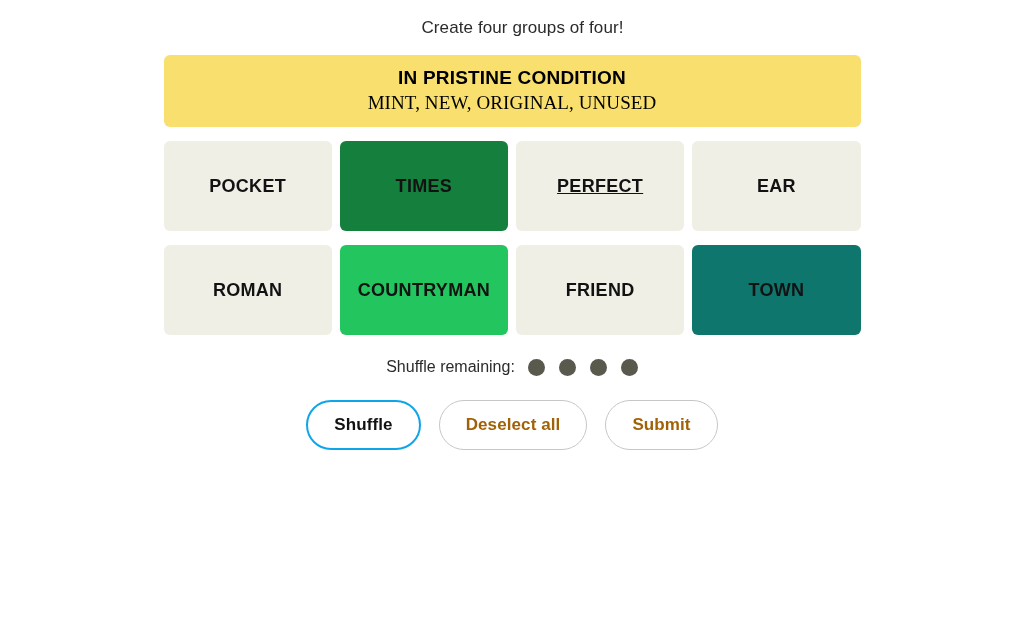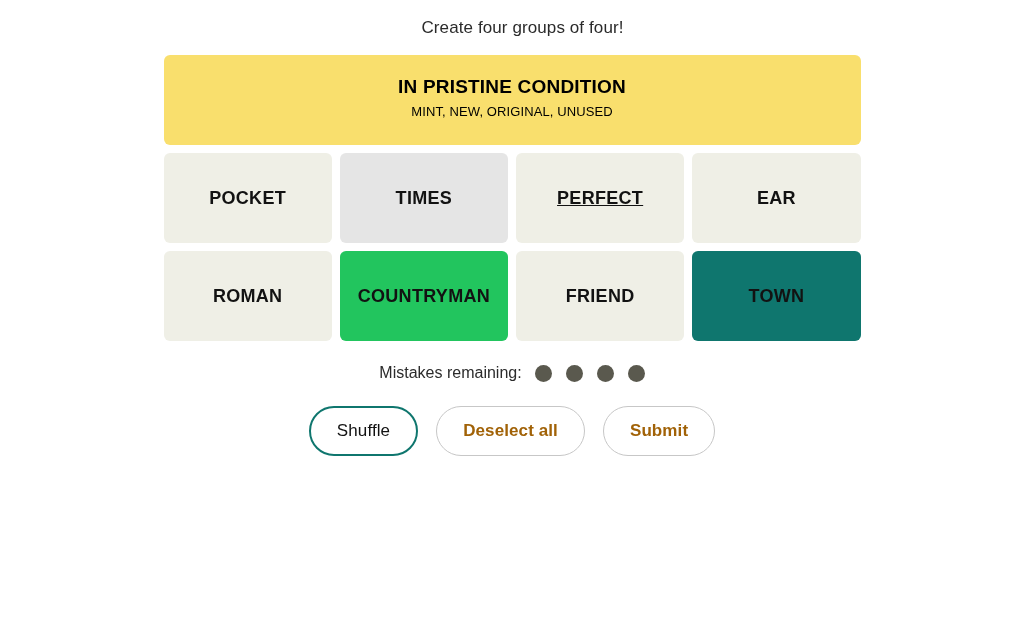--- a/index.html
+++ b/index.html
@@ -44,51 +44,53 @@
     margin: 0 auto;
     margin-top: 16px;
     display: flex;
     flex-direction: column;
     gap: 8px;
   }
 
   
   .solved-row {
     width: 100%;
-    height: 90px;
+    height: 72px;
     border-radius: 6px;
     display: flex;
     flex-direction: column;
     align-items: center;
     justify-content: center;
     box-sizing: border-box;
   }
   .solved-title {
     font-size: 19px;
     font-weight: 700;
     letter-spacing: 0.2px;
     color: #000000;
     line-height: 24px;
     text-align: center;
   }
   .solved-members {
-    font-size: 13px;
+    font-size: 19px;
     font-weight: 400;
     letter-spacing: 0.1px;
     color: #000000;
     line-height: 26px;
     text-align: center;
+    font-family: Liberation Serif, serif;
   }
 
   
   .tile-row {
     width: 100%;
     display: grid;
     grid-template-columns: repeat(4, 1fr);
     gap: 8px;
+    margin-top: 6px;
   }
   .tile {
     height: 90px;
     background: #efefe6;
     border-radius: 6px;
     display: flex;
     align-items: center;
     justify-content: center;
     box-sizing: border-box;
     padding: 2px 4px;
@@ -148,23 +150,23 @@
     align-items: center;
     justify-content: center;
     box-sizing: border-box;
     font-size: 17px;
     letter-spacing: 0.1px;
     cursor: pointer;
     padding: 0 26px;
     white-space: nowrap;
   }
   .btn-active {
-    border: 2px solid #0f766e;
+    border: 2px solid #0ea5e9;
     color: #121212;
-    font-weight: 400;
+    font-weight: 700;
   }
   .btn-disabled {
     border: 1.5px solid #c7c7c7;
     color: #a16207;
     font-weight: 700;
     cursor: default;
   }
 </style>
 </head>
 <body>
@@ -180,21 +182,21 @@
     <div class="solved-row" id="solved-0" style="background: rgb(249, 223, 109);">
       <div class="solved-title">IN PRISTINE CONDITION</div>
       <div class="solved-members">MINT, NEW, ORIGINAL, UNUSED</div>
     </div>
 
 
     <div class="tile-row">
       <div class="tile" style="background: rgb(239, 239, 230);">
         <span class="tile-label">POCKET</span>
       </div>
-      <div class="tile" style="background: #e5e5e5;">
+      <div class="tile" style="background: #15803d;">
         <span class="tile-label">TIMES</span>
       </div>
       <div class="tile" style="background: rgb(239, 239, 230); text-decoration: underline;">
         <span class="tile-label">PERFECT</span>
       </div>
       <div class="tile" style="background: rgb(239, 239, 230);">
         <span class="tile-label">EAR</span>
       </div>
     </div>
 
@@ -209,21 +211,21 @@
         <span class="tile-label">FRIEND</span>
       </div>
       <div class="tile" style="background: #0f766e;">
         <span class="tile-label">TOWN</span>
       </div>
     </div>
 
   </div>
 
   <div class="mistakes">
-    <span class="mistakes-label">Mistakes remaining:</span>
+    <span class="mistakes-label">Shuffle remaining:</span>
     <span class="dots" id="mistake-dots">
         <span class="dot" style="background: rgb(90, 89, 78);"></span>
         <span class="dot" style="background: rgb(90, 89, 78);"></span>
         <span class="dot" style="background: rgb(90, 89, 78);"></span>
         <span class="dot" style="background: rgb(90, 89, 78);"></span>
       </span>
   </div>
 
   <div class="buttons">
     <div class="btn btn-active">Shuffle</div>

